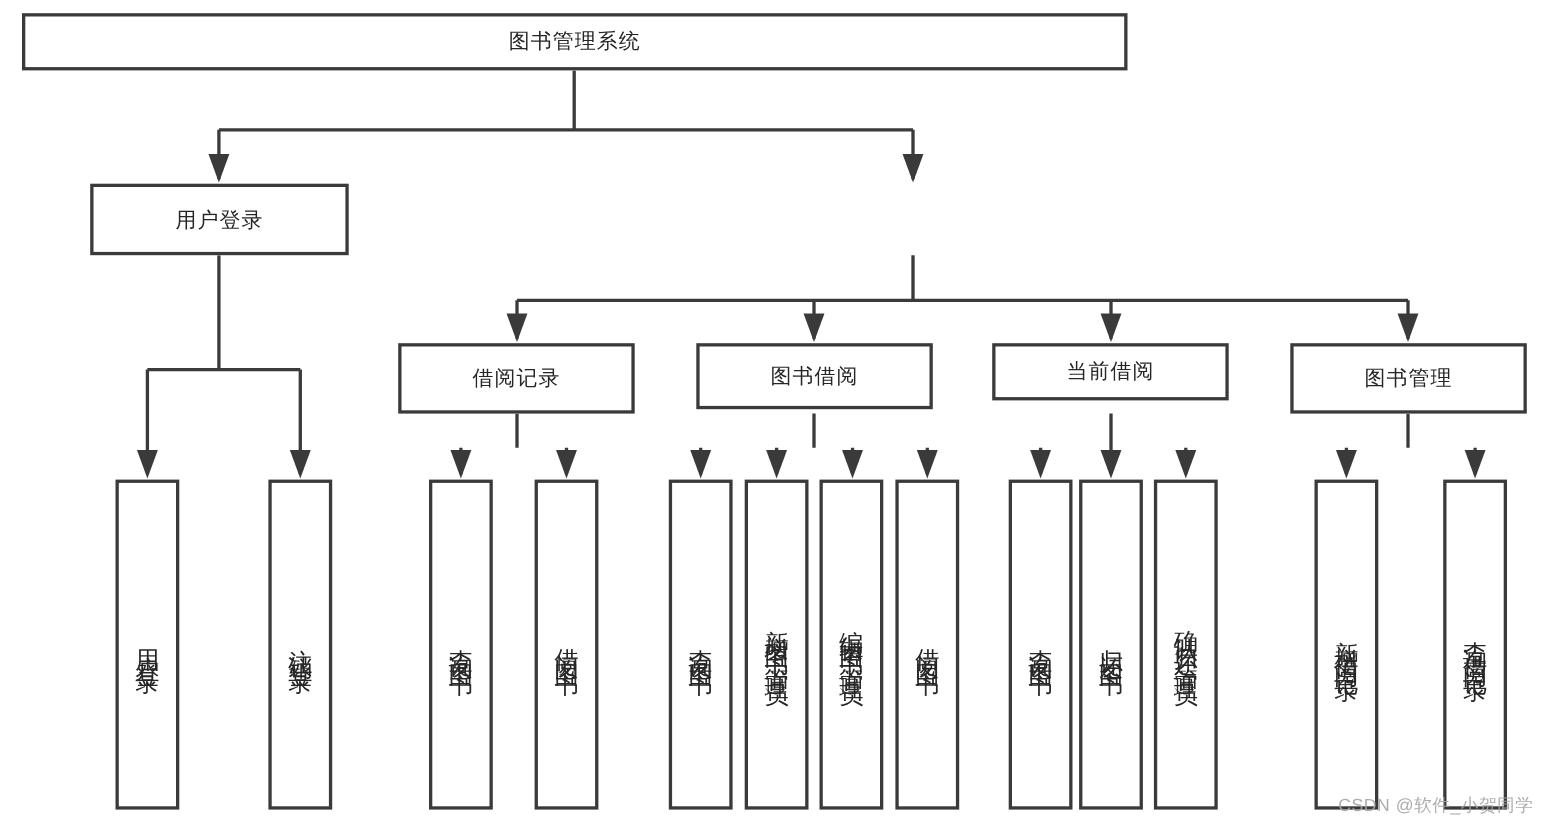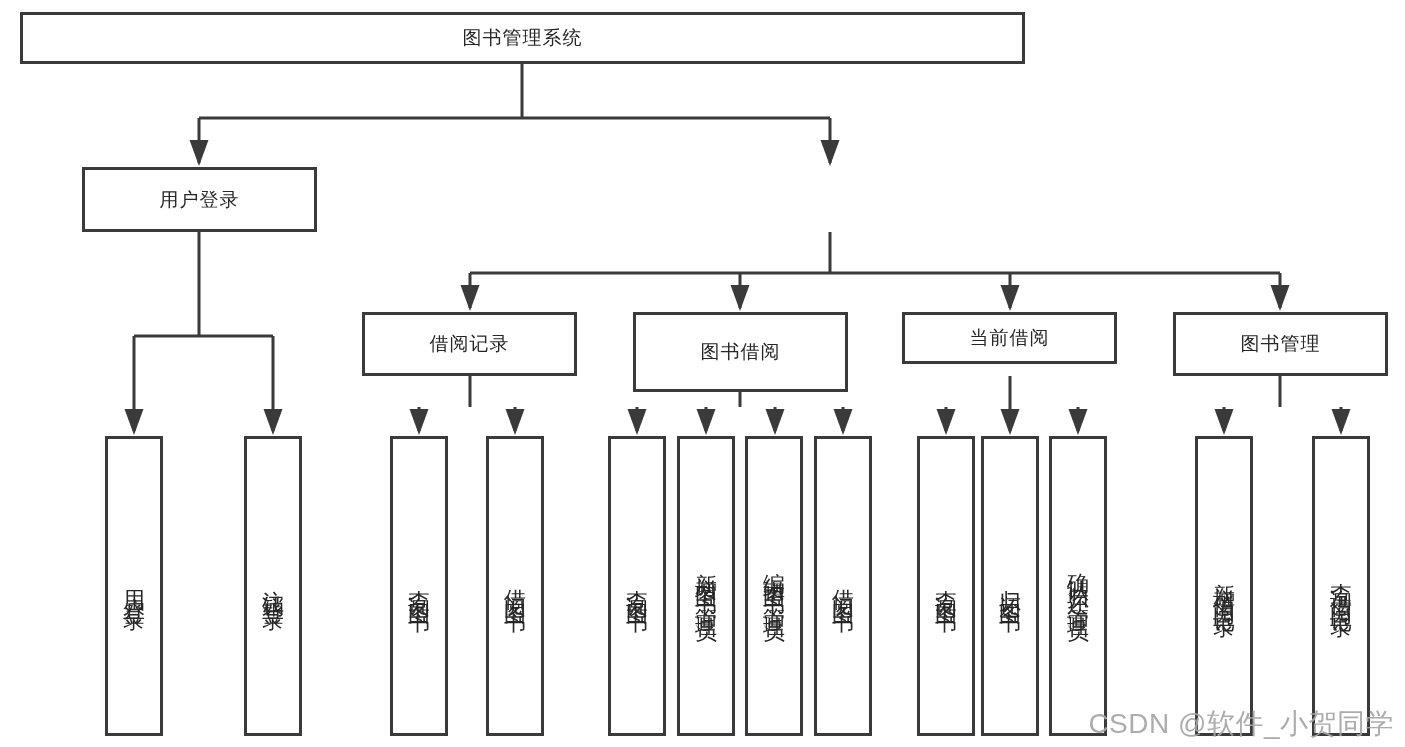--- a/index.html
+++ b/index.html
@@ -29,21 +29,21 @@
     writing-mode: vertical-rl;
     text-orientation: mixed;
     font-size: 22px;
     line-height: 1;
     letter-spacing: 7px;
   }
   .watermark {
     position: absolute;
     right: 11px;
     bottom: 4px;
-    font-size: 28px;
+    font-size: 16px;
     letter-spacing: 0.5px;
     color: var(--color-watermark, #a6a6a6);
     opacity: 0.92;
     z-index: 5;
     white-space: nowrap;
   }
 </style>
 </head>
 <body>
 
@@ -95,21 +95,21 @@
     <span>图书管理系统</span>
   </div>
 
   <div class="box h" style="left:82px;top:167px;width:235px;height:65px">
     <span>用户登录</span>
   </div>
 
   <div class="box h" style="left:362px;top:312px;width:215px;height:64px">
     <span>借阅记录</span>
   </div>
-  <div class="box h" style="left:633px;top:312px;width:215px;height:80px">
+  <div class="box h" style="left:633px;top:312px;width:215px;height:60px">
     <span>图书借阅</span>
   </div>
   <div class="box h" style="left:902px;top:312px;width:215px;height:52px">
     <span>当前借阅</span>
   </div>
   <div class="box h" style="left:1173px;top:312px;width:215px;height:64px">
     <span>图书管理</span>
   </div>
 
   <div class="box v" style="left:105px;top:436px;width:58px;height:300px">

